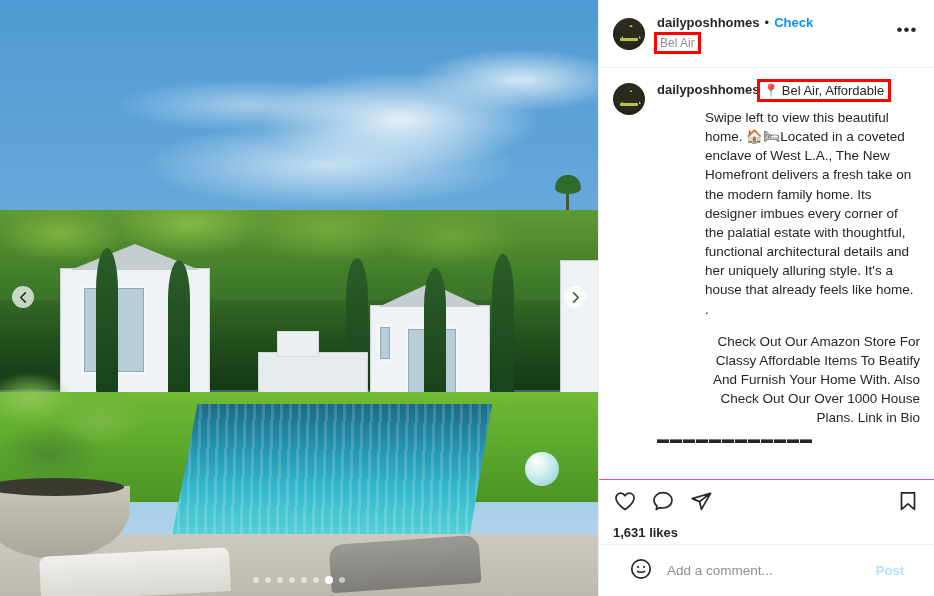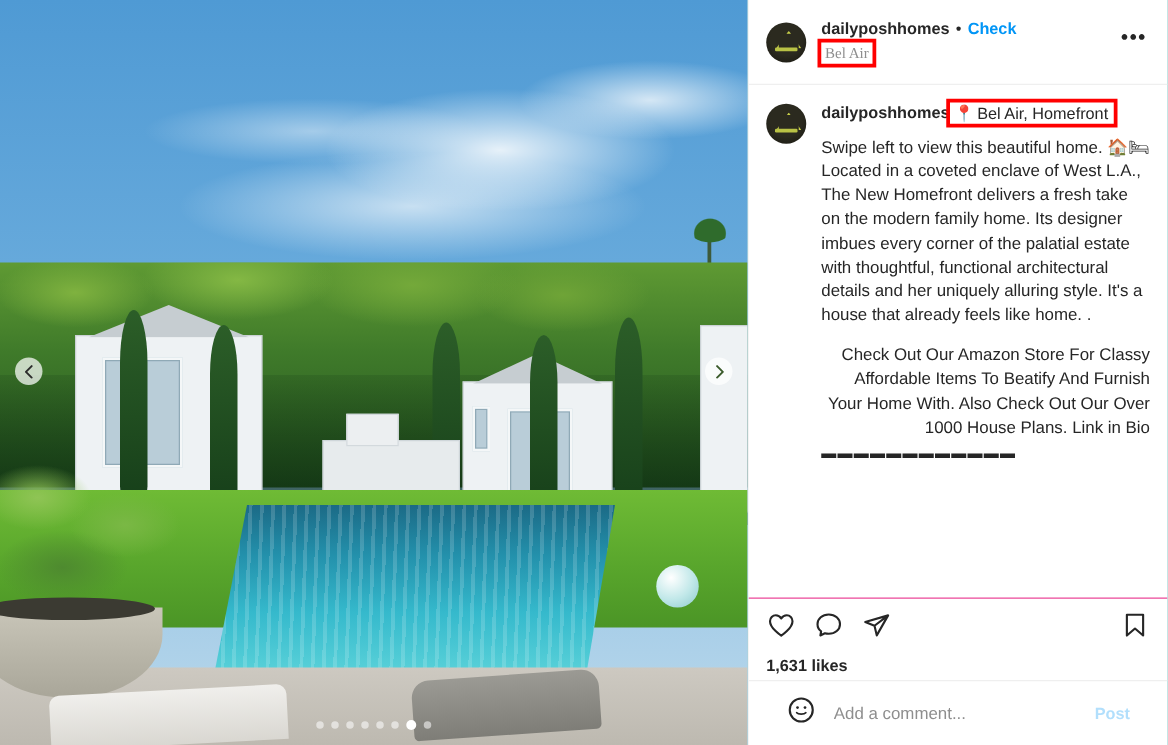--- a/index.html
+++ b/index.html
@@ -1,21 +1,21 @@
 <!DOCTYPE html>
 <html><head>
 <meta charset="utf-8">
 <style>
   * { box-sizing: border-box; margin: 0; padding: 0; }
   html, body {
     width: 934px; height: 596px;
     font-family: "Liberation Sans", sans-serif;
     background: #ffffff; overflow: hidden;
   }
-  .post { display: flex; width: 934px; height: 596px; background:#86efac; }
+  .post { display: flex; width: 934px; height: 596px; background:#22c55e; }
 
   
   .media {
     position: relative; width: 598px; height: 596px;
     overflow: hidden; background:#7fb2d8; flex: none;
   }
   .sky {
     position:absolute; inset:0;
     background:
       radial-gradient(ellipse 200px 70px at 400px 120px, rgba(255,255,255,.85), rgba(255,255,255,0) 70%),
@@ -170,21 +170,21 @@
     background:#b9c245; border-radius:1px;
   }
   .hdr-text { flex:1; min-width:0; }
   .hdr-line1 { display:flex; align-items:center; gap:5px; line-height:1.1; }
   .uname { font-size:13px; font-weight:bold; color:#262626; }
   .sep-dot { font-size:13px; color:#262626; }
   .follow { font-size:13px; font-weight:bold; color:#0095f6; cursor:pointer; }
   .sub-loc-wrap { margin-top:3px; display:inline-block; }
   .sub-loc {
     font-size:12px; color:#8e8e8e; display:inline-block;
-    padding:1px 3px; cursor:pointer;font-family:Liberation Serif, serif;
+    padding:1px 3px; cursor:pointer;
   }
   .hl-box { outline:3px solid #ff0000; }
   .more-btn {
     width:26px; height:26px; display:flex; align-items:center; justify-content:center;
     cursor:pointer; color:#262626; font-size:17px; letter-spacing:1px; flex:none;
     line-height:0; padding-bottom:7px;
   }
 
   .p-body { flex:1 1 auto; overflow:hidden; padding:14px 14px 0 14px; }
   .cap-row { display:flex; gap:12px; }
@@ -204,21 +204,21 @@
   }
   .cap-col { flex:1; min-width:0; }
   .cap-top { display:flex; align-items:flex-start; flex-wrap:wrap; gap:0; }
   .cap-user { font-size:13px; font-weight:bold; color:#262626; cursor:pointer; }
   .loc-tag {
     font-size:13px; color:#262626; padding:1px 4px; margin-left:0;
     display:inline-flex; align-items:center; gap:2px; cursor:pointer;
   }
   .cap-text {
     margin-top:9px; font-size:13.5px; line-height:1.42; color:#262626;
-    white-space:pre-wrap; word-wrap:break-word;
+    white-space:pre-wrap; word-wrap:break-word;margin-left:48px;
   }
   .cap-text2 { margin-top:13px;text-align:right; }
   .cap-dashes {
     margin-top:4px; font-size:12px; letter-spacing:1px; color:#262626;
     line-height:1.2; word-wrap:break-word;
   }
 
   .p-actions {
     border-top:1px solid #ec4899; padding:9px 14px 4px 14px; flex:none;
   }
@@ -329,21 +329,21 @@
     </div>
 
     <div class="p-body">
       <div class="cap-row">
         <div class="cap-avatar"></div>
         <div class="cap-col">
           <div class="cap-top">
             <span class="cap-user">dailyposhhomes</span>
             <span class="loc-tag hl-box">
               <span>📍</span>
-              <span>Bel Air, Homefront</span>
+              <span>Bel Air, Affordable</span>
             </span>
           </div>
           <div class="cap-text">Swipe left to view this beautiful home. 🏠🛏Located in a coveted enclave of West L.A., The New Homefront delivers a fresh take on the modern family home. Its designer imbues every corner of the palatial estate with thoughtful, functional architectural details and her uniquely alluring style. It's a house that already feels like home. .</div>
           <div class="cap-text cap-text2">Check Out Our Amazon Store For Classy Affordable Items To Beatify And Furnish Your Home With. Also Check Out Our Over 1000 House Plans. Link in Bio</div>
           <div class="cap-dashes">▬▬▬▬▬▬▬▬▬▬▬▬</div>
         </div>
       </div>
     </div>
 
     <div class="p-actions">

